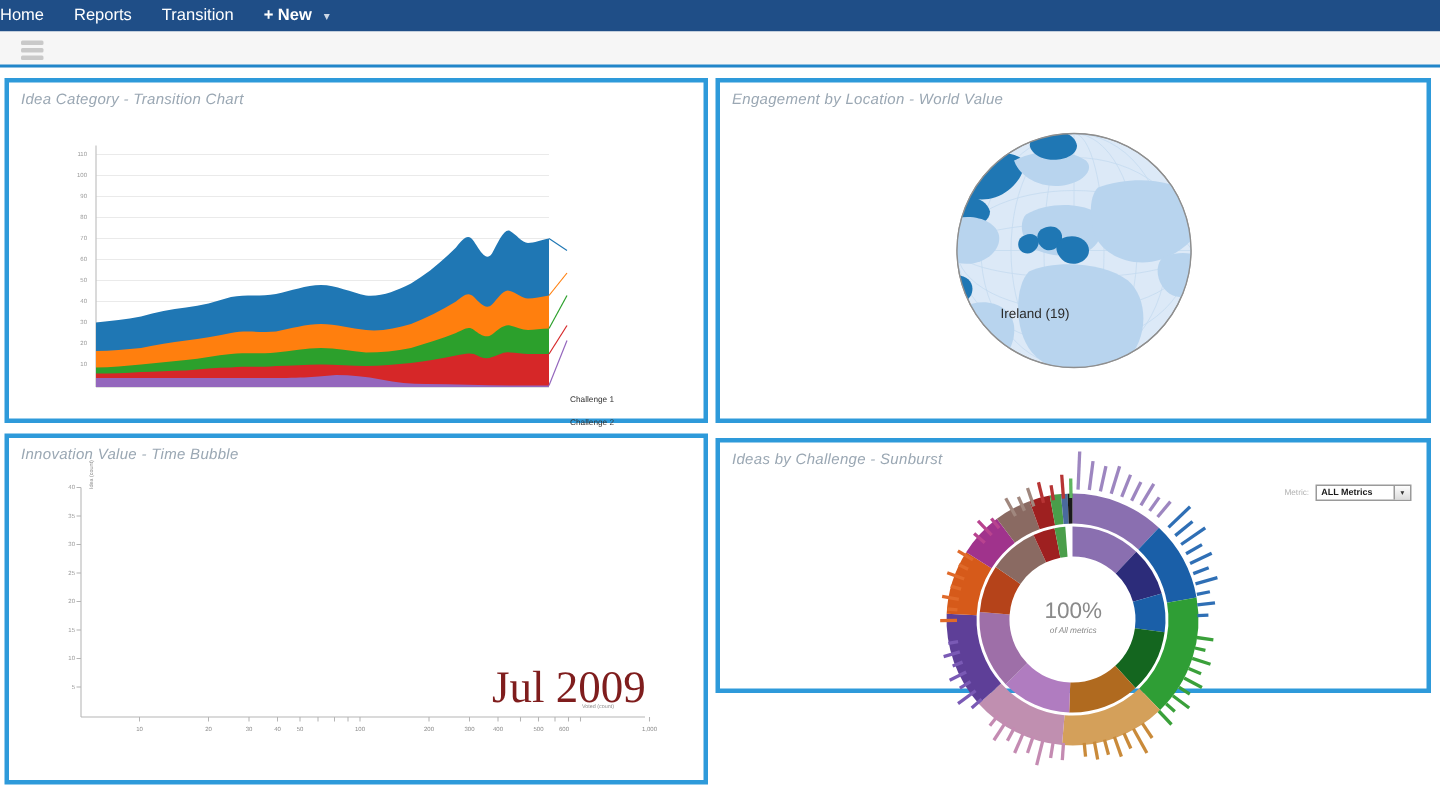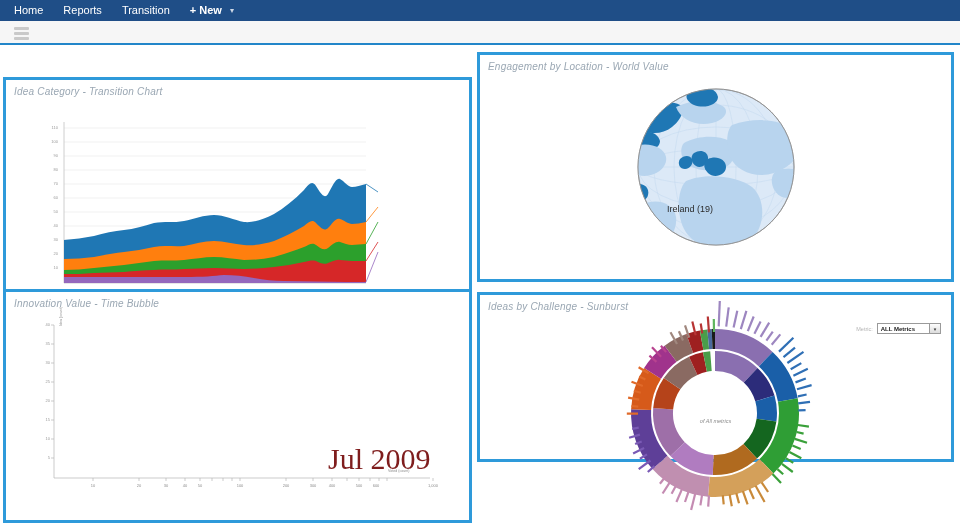--- a/index.html
+++ b/index.html
@@ -17,21 +17,20 @@
   }
 
   
   .navbar {
     position: absolute;
     left: 0; top: 0;
     width: 960px; height: 21px;
     background: #1f4e87;
     display: flex;
     align-items: center;
-    padding-left: 14px;
     box-sizing: border-box;
   }
   .nav-item {
     color: #ffffff;
     font-size: 11px;
     margin-right: 20px;
     line-height: 21px;
     white-space: nowrap;
     cursor: pointer;
   }
@@ -74,21 +73,21 @@
     border-radius: 1px;
   }
 
   
   .panel {
     position: absolute;
     background: #ffffff;
     border: 3px solid #2e9ada;
     box-sizing: border-box;
   }
-  #panel-transition { left: 3px;   top: 52px;  width: 469px; height: 230px; margin-top: 25px; }
+  #panel-transition { left: 3px;   top: 52px;  width: 469px; height: 230px; }
   #panel-globe      { left: 477px; top: 52px;  width: 477px; height: 230px; }
   #panel-bubble     { left: 3px;   top: 289px; width: 469px; height: 234px; }
   #panel-sunburst   { left: 477px; top: 292px; width: 477px; height: 170px; padding-left: 24px; }
 
   .panel-title {
     position: absolute;
     left: 8px; top: 6px;
     font-size: 10px;
     font-style: italic;
     color: #9aa7b3;
@@ -567,17 +566,18 @@
               <line x1="-19.3" y1="-77.8" x2="-22.7" y2="-91.5"></line>
               <line x1="-12.7" y1="-79.5" x2="-14.3" y2="-89.5"></line>
               <line x1="-6.0" y1="-80.6" x2="-7.2" y2="-96.5"></line>
             </g>
             <g stroke="#5fb55f">
               <line x1="-1.0" y1="-81.0" x2="-1.2" y2="-94.0"></line>
             </g>
           </g>
         </g>
       </svg>
+      <div class="sunburst-center-pct" style="left:0; top:104px;">100%</div>
       <div class="sunburst-center-sub" style="left:0; top:123px;">of All metrics</div>
     </div>
   </div>
 
 </div>
 
 </body></html>

